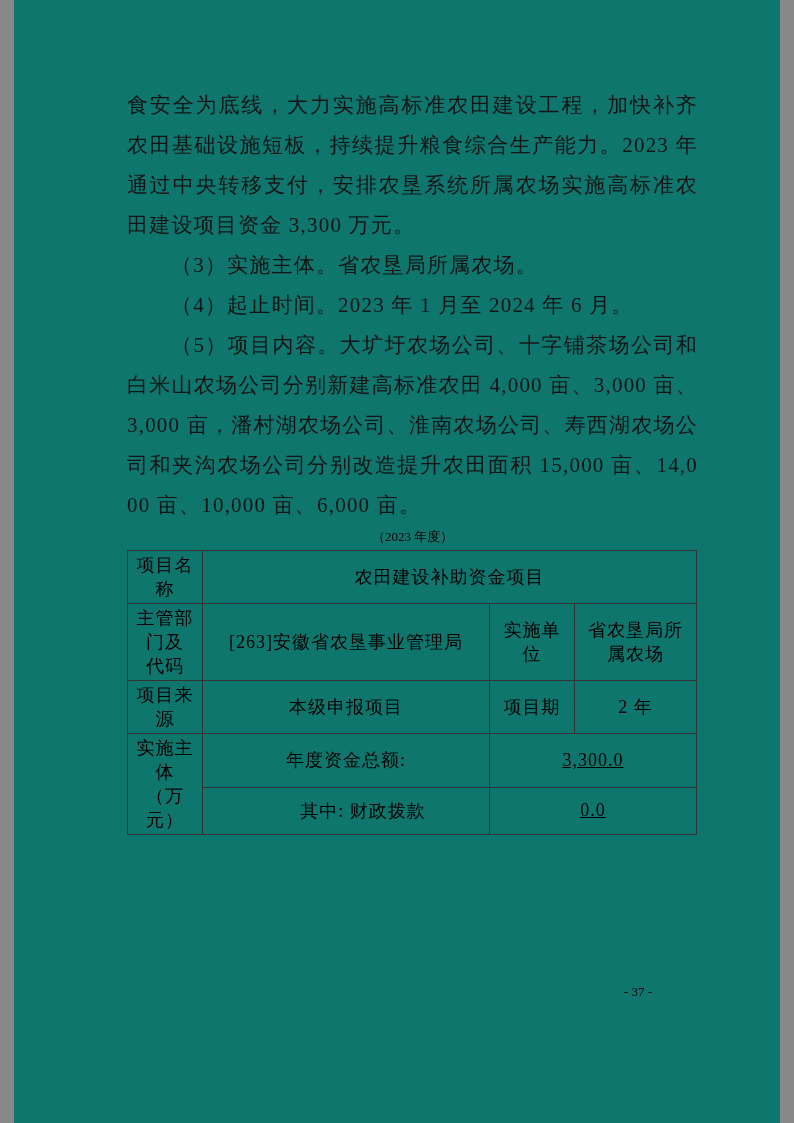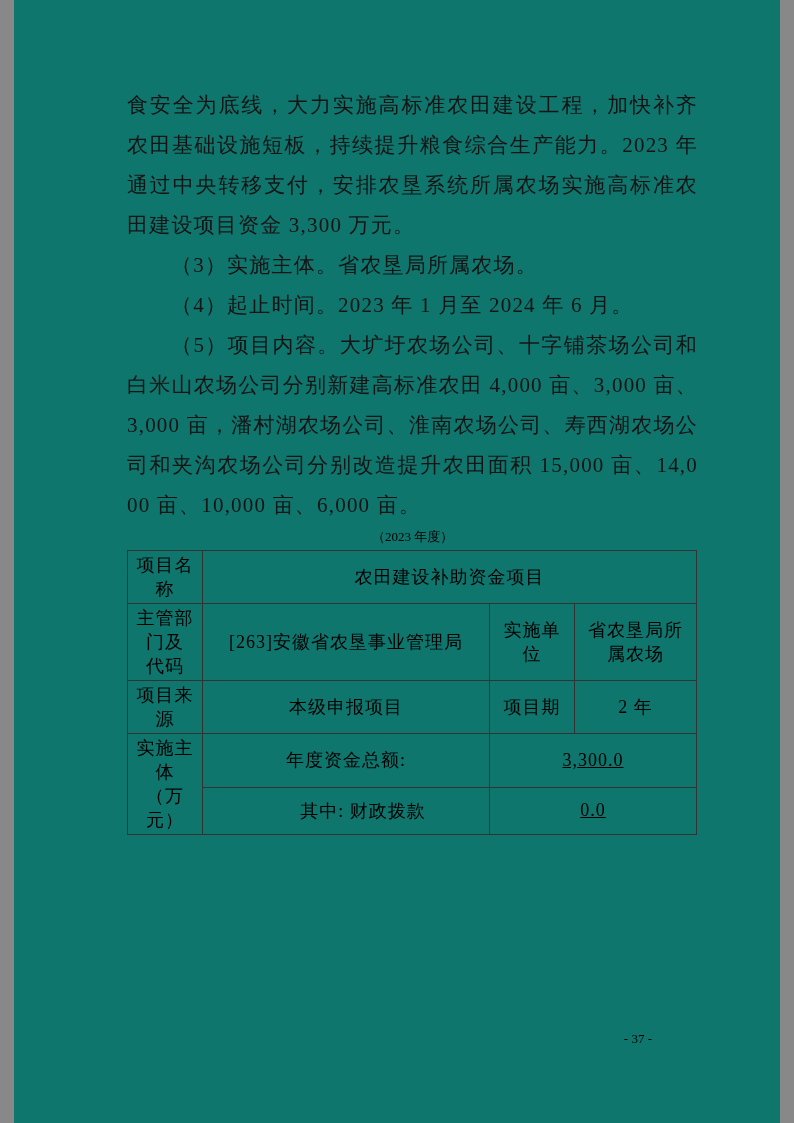--- a/index.html
+++ b/index.html
@@ -65,21 +65,21 @@
   .c2{width:287px;}
   .c3{width:85px;}
   .c4{width:122px;}
   tr.r1{height:28px;}
   tr.r2{height:37px;}
   tr.r3{height:30px;}
   tr.r4{height:33px;}
   tr.r5{height:28px;}
   .page-number{
     position:absolute;
-    top:1031px;
+    top:984px;
     left:0;right:128px;
     text-align:right;
     font-size:13px;
     color:#000;
   }
 </style>
 </head>
 <body>
 
 <div class="page">

